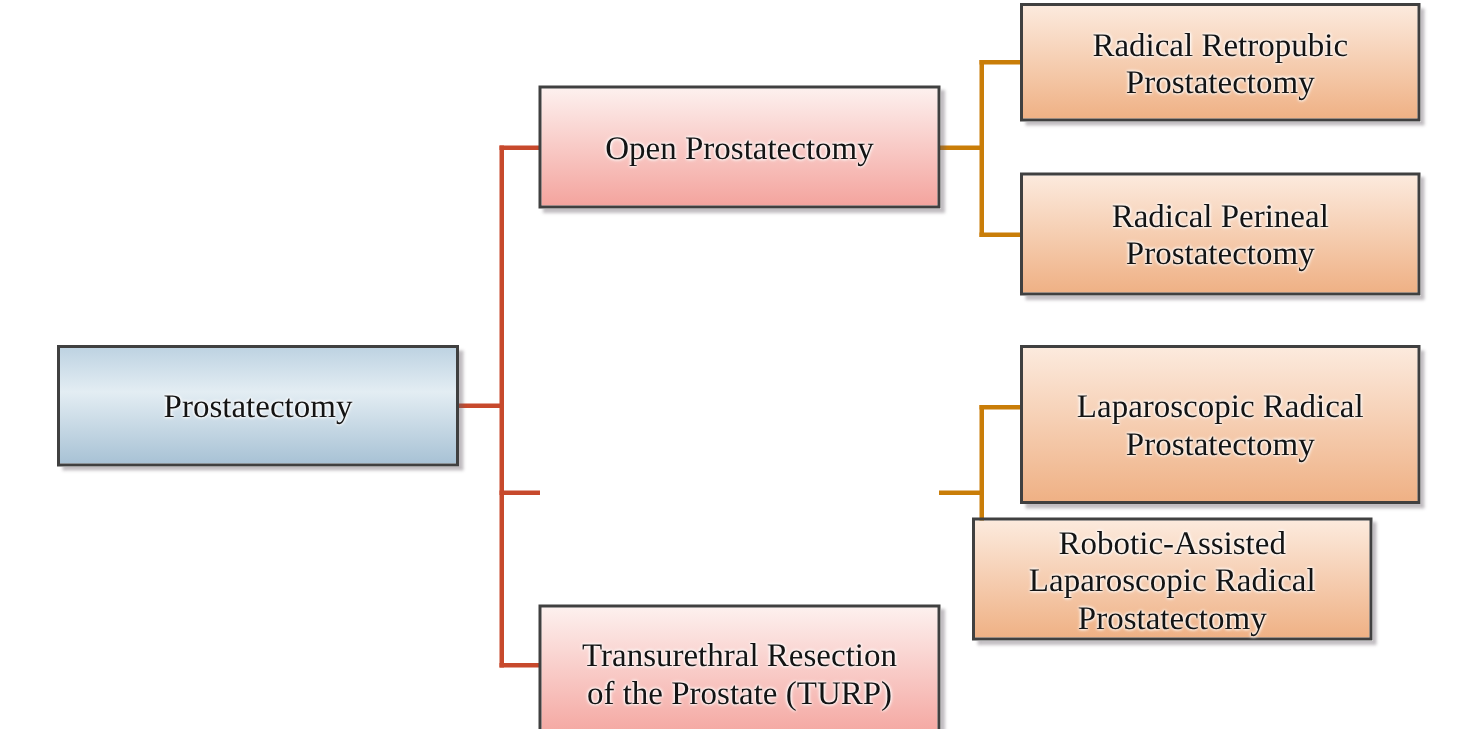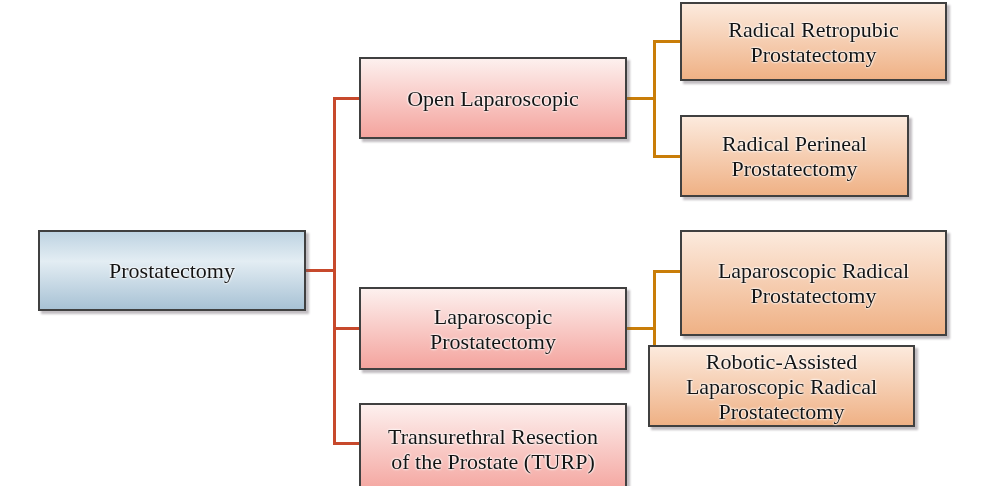--- a/index.html
+++ b/index.html
@@ -74,33 +74,30 @@
   <div class="line org" style="left:626px; top:327px; width:30px; height:3px;"></div>
   <div class="line org" style="left:653px; top:270px; width:3px; height:118px;"></div>
   <div class="line org" style="left:653px; top:270px; width:28px; height:3px;"></div>
   <div class="line org" style="left:653px; top:385px; width:28px; height:3px;"></div>
 
   <div class="node root" style="left:38px; top:230px; width:268px; height:81px;">
     <span>Prostatectomy</span>
   </div>
 
   <div class="node lv2" style="left:359px; top:57px; width:268px; height:82px;">
-    <span>Open Laparoscopic</span>
-  </div>
-  <div class="node lv2" style="left:359px; top:287px; width:268px; height:83px;">
-    <span>Laparoscopic Prostatectomy</span>
+    <span>Open Prostatectomy</span>
   </div>
   <div class="node lv2" style="left:359px; top:403px; width:268px; height:92px;">
     <span>Transurethral Resection of the Prostate (TURP)</span>
   </div>
 
   <div class="node lv3" style="left:680px; top:2px; width:267px; height:79px;">
     <span>Radical Retropubic Prostatectomy</span>
   </div>
-  <div class="node lv3" style="left:680px; top:115px; width:229px; height:82px;">
+  <div class="node lv3" style="left:680px; top:115px; width:267px; height:82px;">
     <span>Radical Perineal Prostatectomy</span>
   </div>
   <div class="node lv3" style="left:680px; top:230px; width:267px; height:106px;">
     <span>Laparoscopic Radical Prostatectomy</span>
   </div>
   <div class="node lv3" style="left:648px; top:345px; width:267px; height:82px;">
     <span>Robotic-Assisted Laparoscopic Radical Prostatectomy</span>
   </div>
 
 </div>

